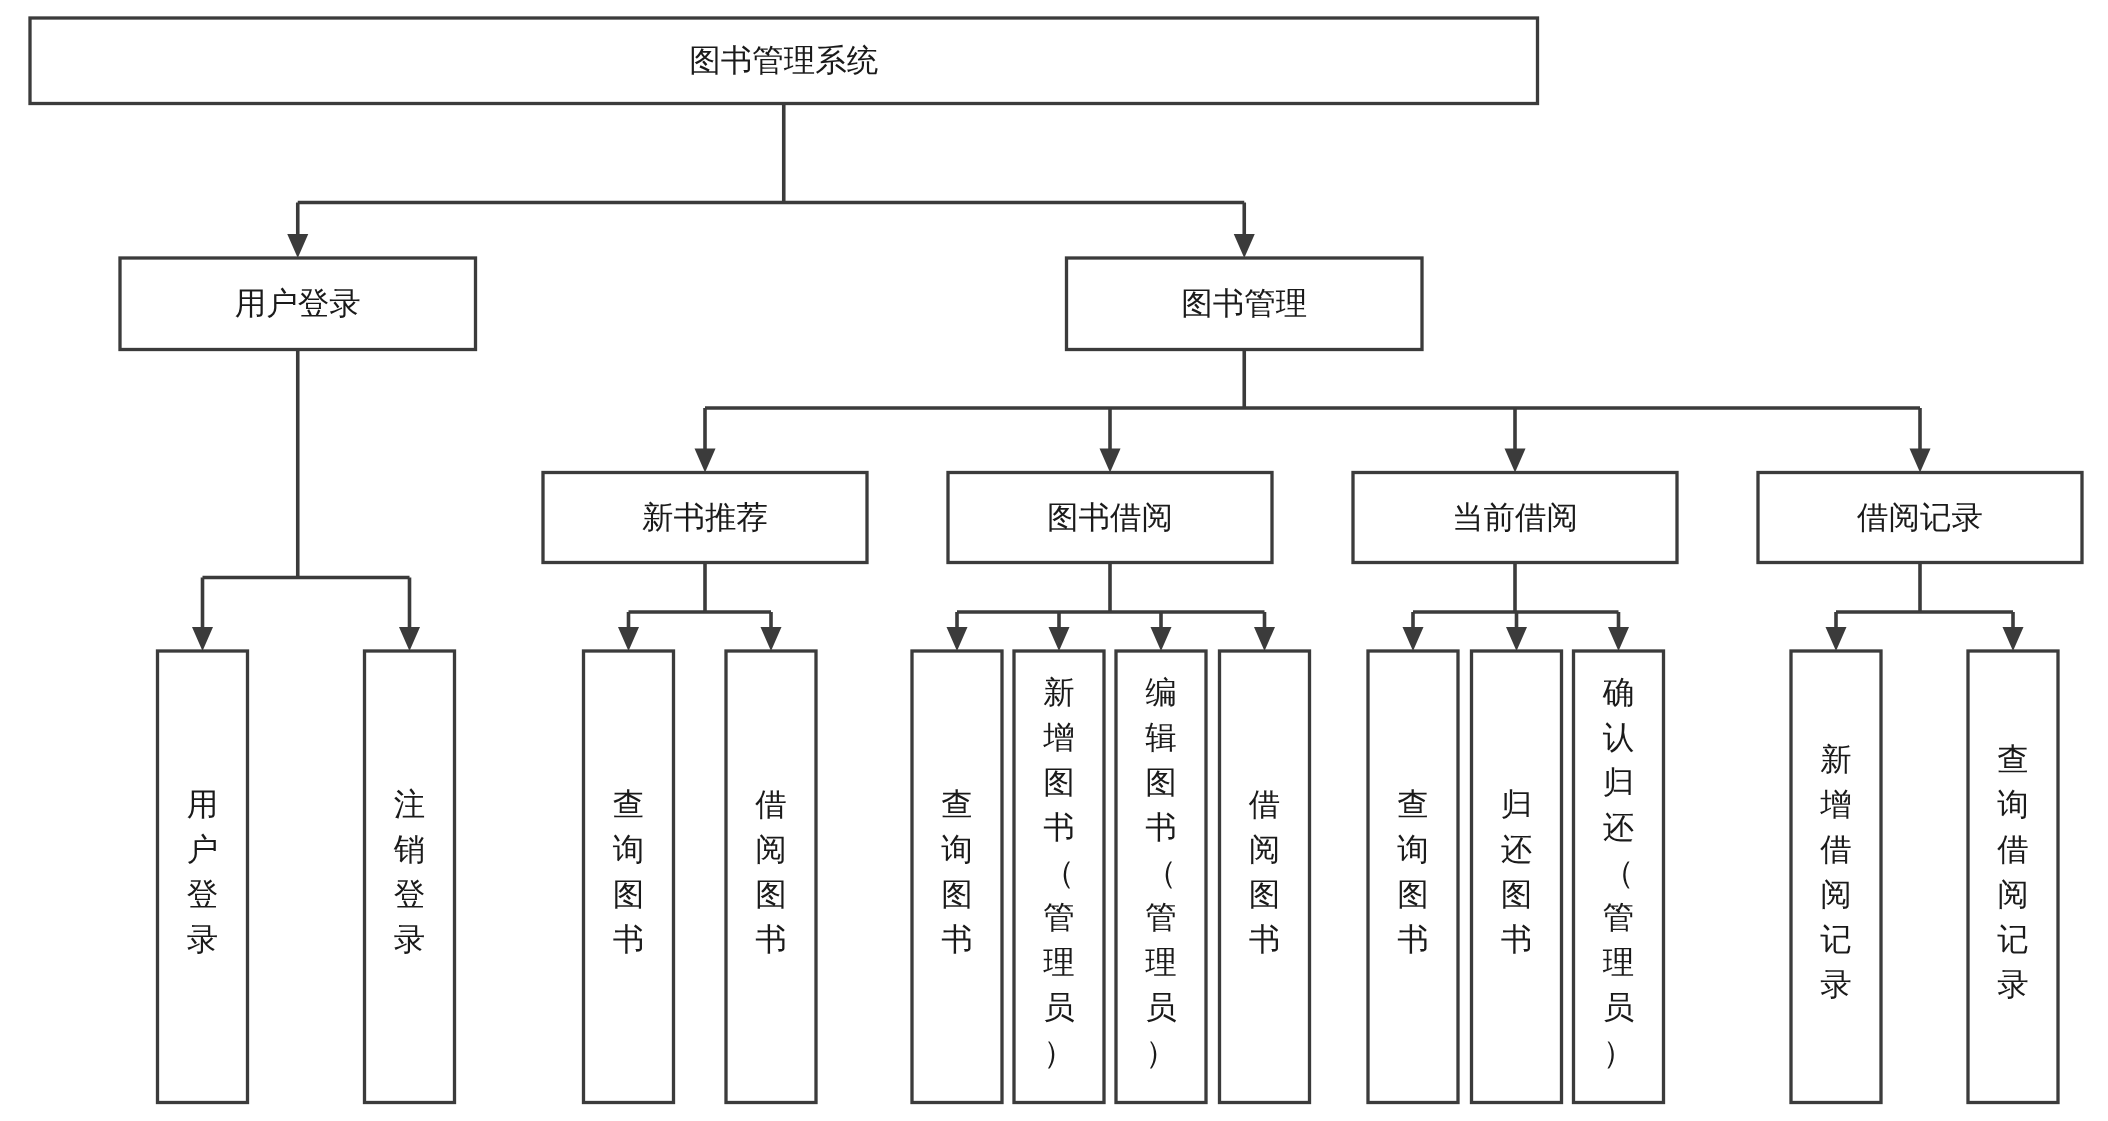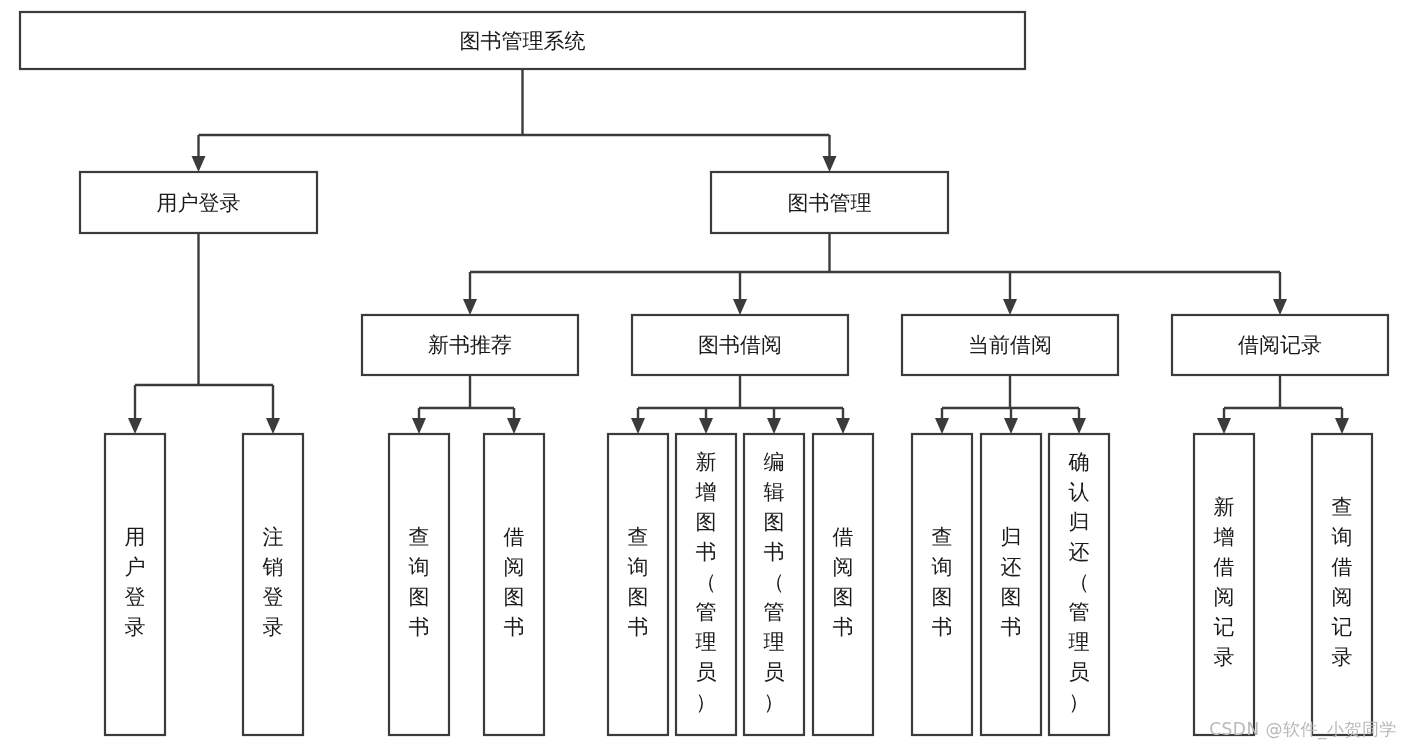--- a/index.html
+++ b/index.html
@@ -202,14 +202,13 @@
         <g>
           <rect x="1194" y="434" width="60" height="301" class="node-box"></rect>
           <text x="1224" class="node-label-vertical"><tspan x="1224" y="513.5">新</tspan><tspan x="1224" y="543.5">增</tspan><tspan x="1224" y="573.5">借</tspan><tspan x="1224" y="603.5">阅</tspan><tspan x="1224" y="633.5">记</tspan><tspan x="1224" y="663.5">录</tspan></text>
         </g>
         <g>
           <rect x="1312" y="434" width="60" height="301" class="node-box"></rect>
           <text x="1342" class="node-label-vertical"><tspan x="1342" y="513.5">查</tspan><tspan x="1342" y="543.5">询</tspan><tspan x="1342" y="573.5">借</tspan><tspan x="1342" y="603.5">阅</tspan><tspan x="1342" y="633.5">记</tspan><tspan x="1342" y="663.5">录</tspan></text>
         </g>
       </g>
   </svg>
-  <div class="watermark">CSDN @软件_小贺同学</div>
 </div>
 
 </body></html>

